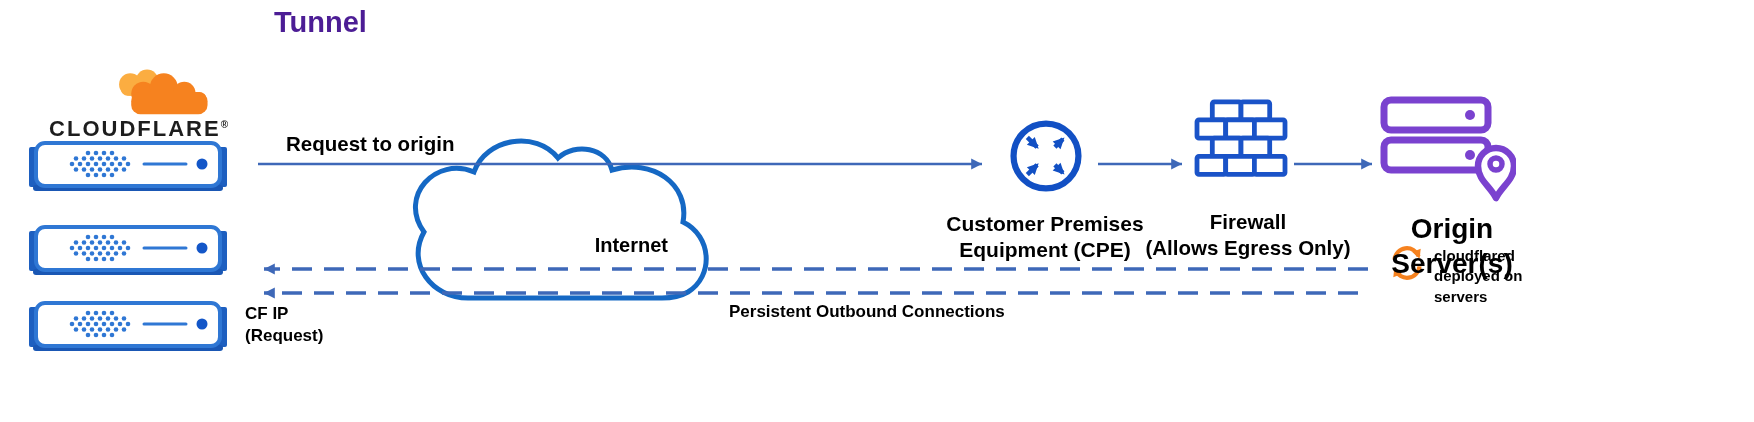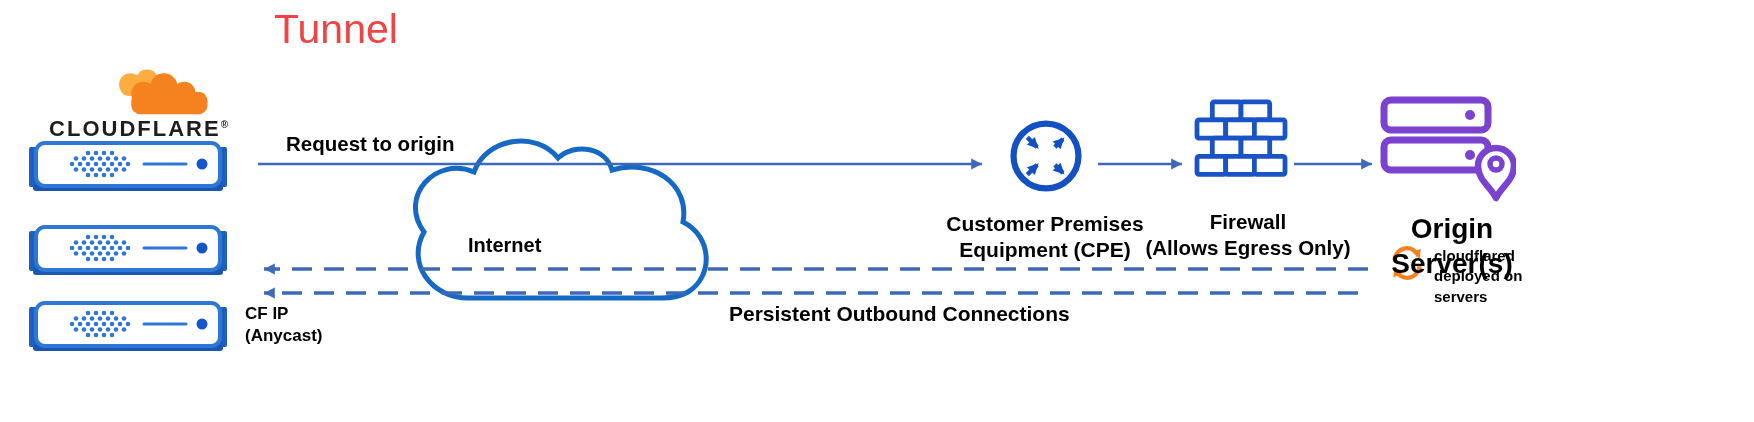--- a/index.html
+++ b/index.html
@@ -4,21 +4,21 @@
 <style>
   html,body { margin:0; padding:0; background:#fff; }
   .canvas {
     position:relative; width:1754px; height:422px; background:#fff;
     font-family:"Liberation Sans", sans-serif; overflow:hidden;
   }
   .overlay { position:absolute; left:0; top:0; width:1754px; height:422px; pointer-events:none; }
   .abs { position:absolute; }
   .lbl { position:absolute; color:#000000; font-weight:700; line-height:1.25; }
   .title {
-    position:absolute; left:274px; top:6px; font-size:41px; font-weight:400; color:#ef4444;
+    position:absolute; left:274px; top:6px; font-size:29px; font-weight:700; color:#4c1d95;
   }
   .brandname {
     position:absolute; left:28px; top:116px; width:200px; text-align:right;
     font-size:22px; font-weight:800; letter-spacing:2px; color:#1d1d1d; white-space:nowrap;
   }
   .brandname sup { font-size:10px; letter-spacing:0; }
   .symdefs { position:absolute; width:0; height:0; overflow:hidden; }
 </style>
 </head>
 <body>
@@ -156,30 +156,30 @@
     <defs>
       <marker id="mO" viewBox="0 0 12 12" markerUnits="userSpaceOnUse" markerWidth="13" markerHeight="13" refX="8" refY="6" orient="auto">
         <path d="M1,1 L11,6 L1,11 Z" fill="#f6821f"></path>
       </marker>
     </defs>
     <path d="M9,20 A15,15 0 0 1 38,16" fill="none" stroke="#f6821f" stroke-width="5" marker-end="url(#mO)"></path>
     <path d="M39,28 A15,15 0 0 1 10,32" fill="none" stroke="#f6821f" stroke-width="5" marker-end="url(#mO)"></path>
   </svg>
 
   <div class="lbl" style="left:286px;top:131px;font-size:20.5px">Request to origin</div>
-  <div class="lbl" style="left:468px;top:233px;width:200px;text-align:left;font-size:20px">Internet</div>
+  <div class="lbl" style="left:468px;top:233px;width:200px;text-align:right;font-size:20px">Internet</div>
   <div class="lbl" style="left:1138px;top:209px;width:220px;text-align:center;font-size:20.5px">
     <div>Firewall</div>
     <div>(Allows Egress Only)</div>
   </div>
   <div class="lbl" style="left:940px;top:211px;width:210px;text-align:center;font-size:21px">
     <div>Customer Premises</div>
     <div>Equipment (CPE)</div>
   </div>
   <div class="lbl" style="left:1374px;top:211px;width:156px;text-align:center;font-size:28px">Origin Server(s)</div>
   <div class="lbl" style="left:1434px;top:246px;width:136px;font-size:15px;line-height:1.35">cloudflared deployed on servers</div>
-  <div class="lbl" style="left:729px;top:301px;font-size:21px">Persistent Outbound Connections</div>
+  <div class="lbl" style="left:729px;top:301px;font-size:17px">Persistent Outbound Connections</div>
   <div class="lbl" style="left:245px;top:303px;font-size:17px;line-height:1.3">
     <div>CF IP</div>
-    <div>(Anycast)</div>
+    <div>(Request)</div>
   </div>
 
 </div>
 
 </body></html>

